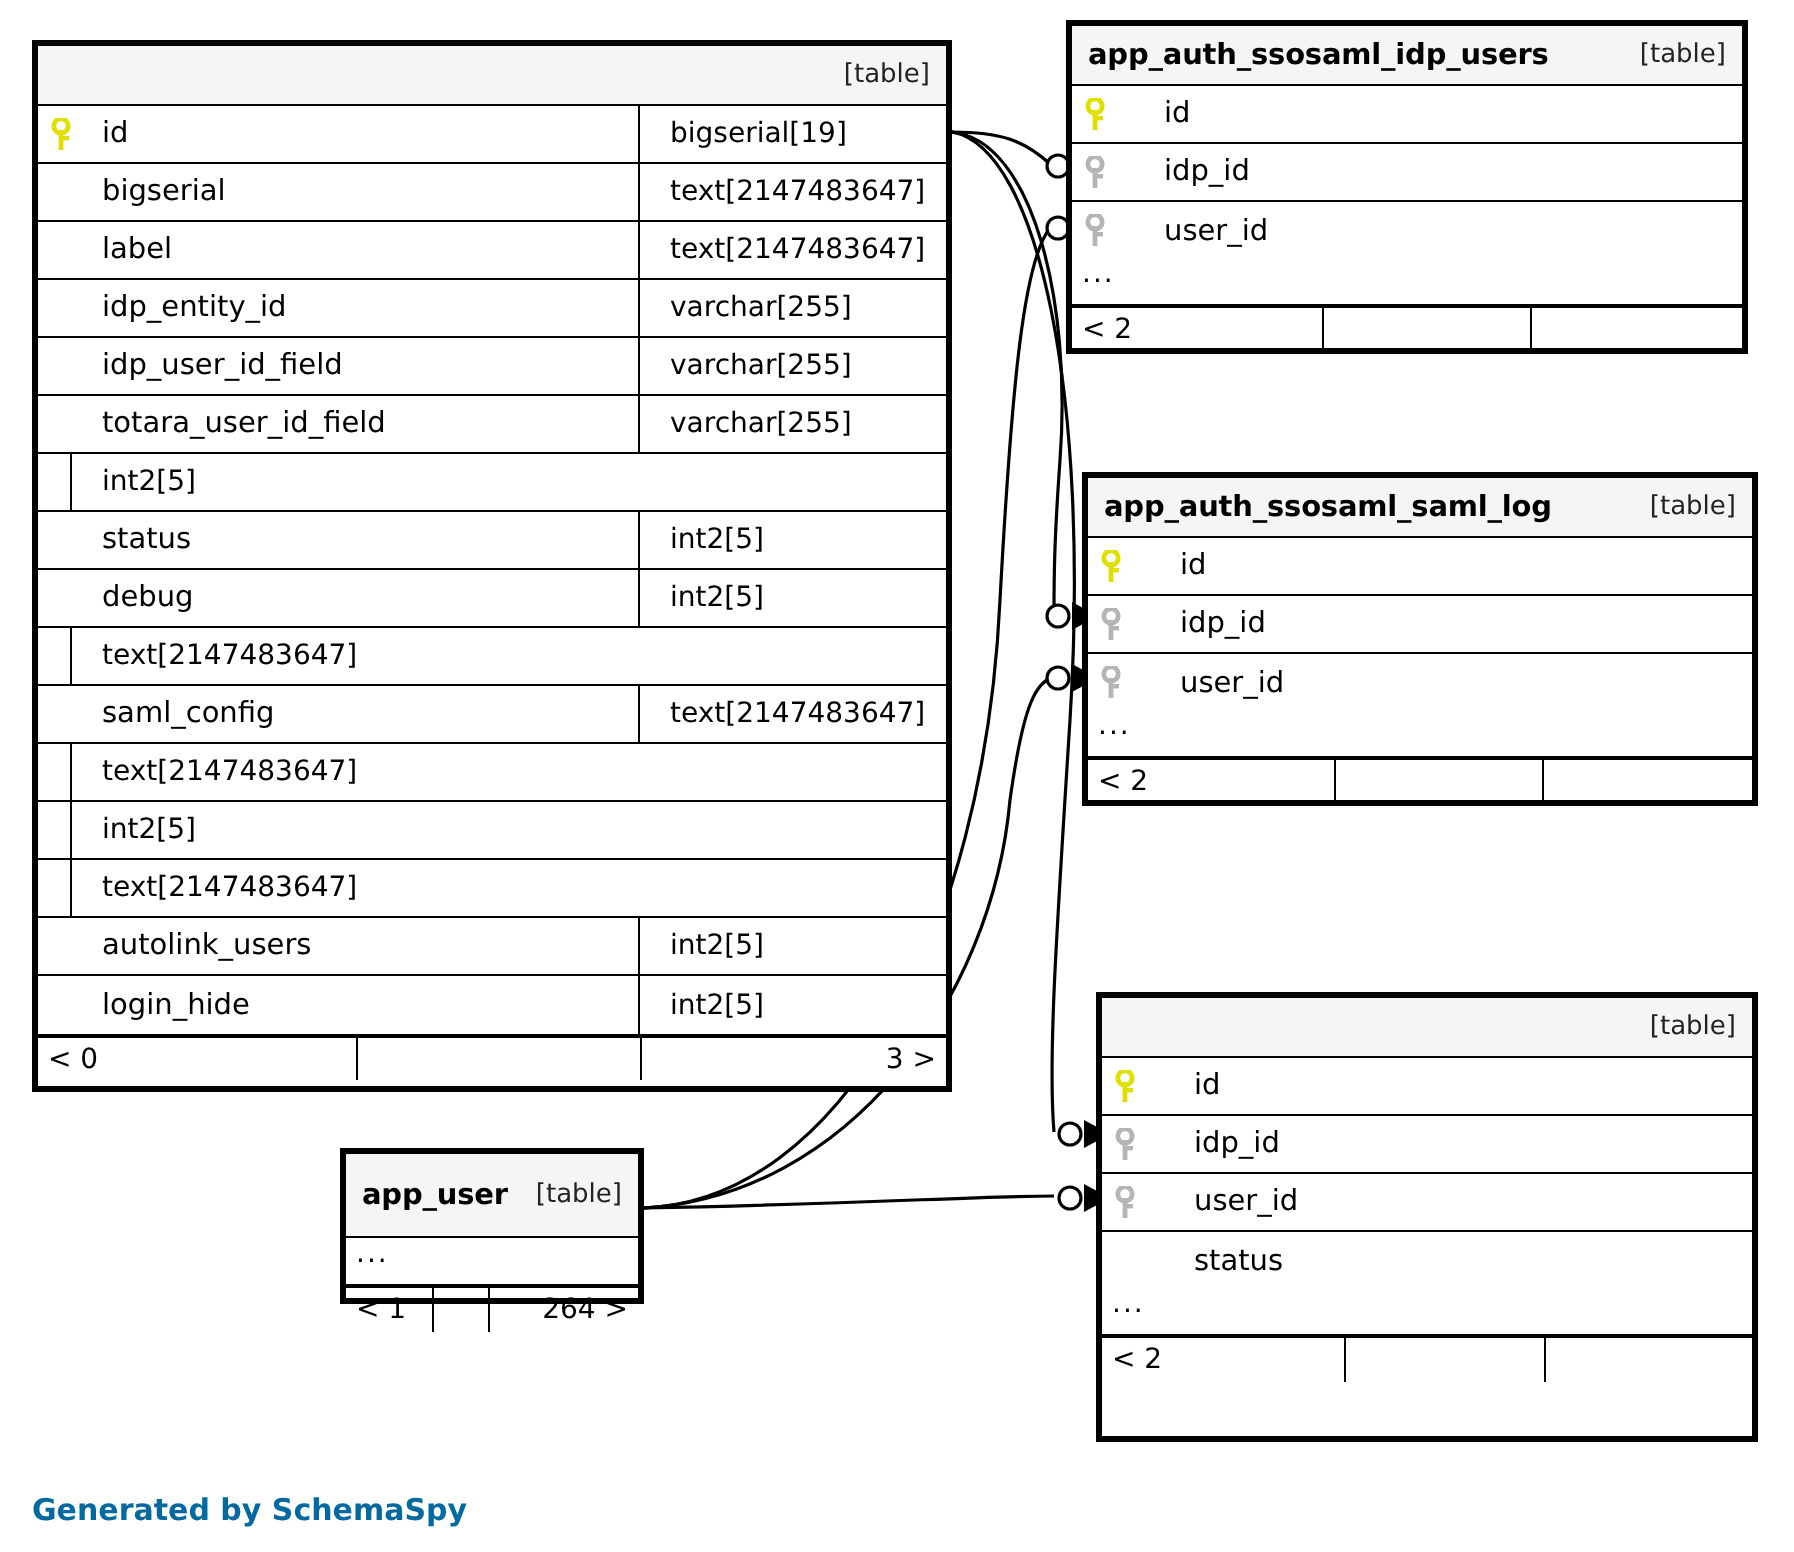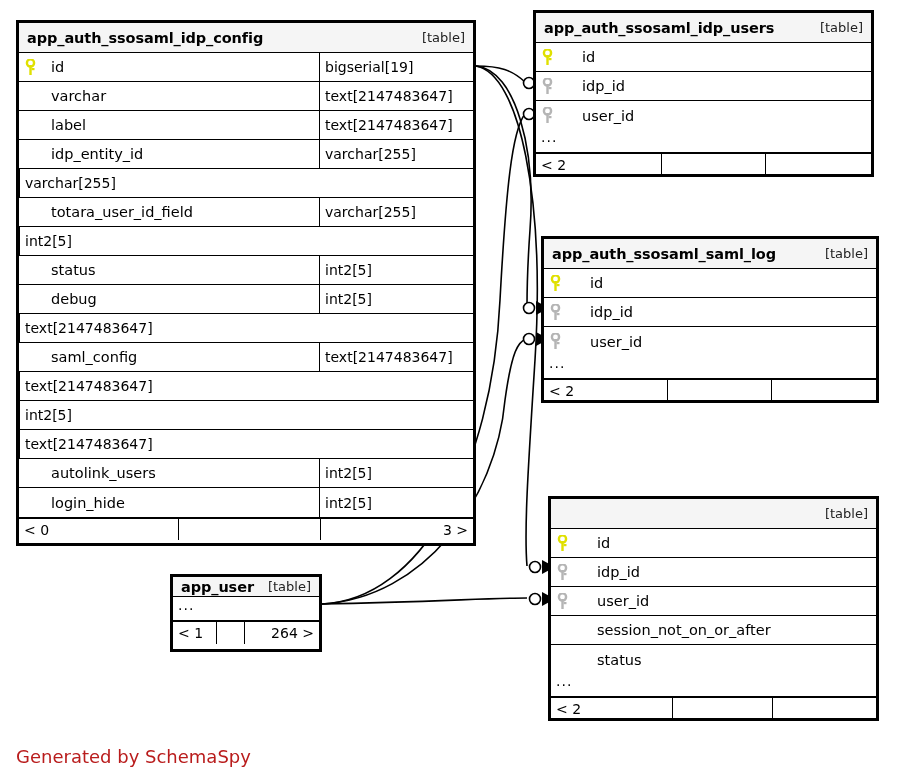--- a/index.html
+++ b/index.html
@@ -82,23 +82,24 @@
     min-width: 0;
     padding-left: 6px;
     white-space: nowrap;
     overflow: hidden;
   }
   .cell-type {
     box-sizing: border-box;
     display: flex;
     align-items: center;
     border-left: 1px solid #000000;
-    padding-left: 5px;
+    padding-left: 15px;
     white-space: nowrap;
     font-size: 14px;
+    margin-left: 16px;
   }
 
   .keyslot {
     width: 22px;
     flex: 0 0 22px;
     display: flex;
     align-items: center;
     justify-content: flex-start;
   }
   .colname {
@@ -135,23 +136,24 @@
     padding: 0 5px;
     border-right: 1px solid #000000;
     overflow: hidden;
   }
   .foot-cell:last-child { border-right: none; }
   .foot-left   { justify-content: flex-start; }
   .foot-right  { justify-content: flex-end; }
 
   .caption {
     position: absolute;
-    font-size: 18px;
-    color: #b91c1c;
+    font-size: 15px;
+    color: #0369a1;
     white-space: nowrap;
+    font-weight: bold;
   }
 </style>
 </head>
 <body>
 
 <div id="canvas">
 
   <svg id="edges" viewBox="0 0 897 776" width="897" height="776">
     <g fill="none" stroke="#000000" stroke-width="1.6">
 
@@ -191,21 +193,20 @@
       <path d="M555,567 L542,560 L542,574 Z" fill="#000000"></path>
 
       <circle cx="535" cy="599" r="5.5" fill="#ffffff" stroke="#000000" stroke-width="1.6"></circle>
       <path d="M542,599 L555,599" stroke="#000000" stroke-width="1.6"></path>
       <path d="M555,599 L542,592 L542,606 Z" fill="#000000"></path>
     </g>
   </svg>
 
   <div class="table-box thick" style="left:16px; top:20px; width:460px; height:526px;">
     <div class="tbl-header">
-      <span class="tbl-title">app_auth_ssosaml_idp_config</span>
       <span class="tbl-kind">[table]</span>
     </div>
 
     <div>
       <div class="tbl-row">
         <div class="cell-name">
           <span class="keyslot">
             <svg width="11" height="17" viewBox="0 0 11 17">
                 <circle cx="5.5" cy="4" r="3.6" fill="none" stroke="#e0e000" stroke-width="2.4"></circle>
                 <rect x="4.3" y="6" width="2.4" height="10" fill="#e0e000"></rect>
@@ -213,21 +214,21 @@
               </svg>
           </span>
           <span class="colname">id</span>
         </div>
         <div class="cell-type" style="width:154px;">bigserial[19]</div>
       </div>
 
       <div class="tbl-row">
         <div class="cell-name">
           <span class="keyslot"></span>
-          <span class="colname">varchar</span>
+          <span class="colname">bigserial</span>
         </div>
         <div class="cell-type" style="width:154px;">text[2147483647]</div>
       </div>
 
       <div class="tbl-row">
         <div class="cell-name">
           <span class="keyslot"></span>
           <span class="colname">label</span>
         </div>
         <div class="cell-type" style="width:154px;">text[2147483647]</div>
@@ -235,20 +236,24 @@
 
       <div class="tbl-row">
         <div class="cell-name">
           <span class="keyslot"></span>
           <span class="colname">idp_entity_id</span>
         </div>
         <div class="cell-type" style="width:154px;">varchar[255]</div>
       </div>
 
       <div class="tbl-row">
+        <div class="cell-name">
+          <span class="keyslot"></span>
+          <span class="colname">idp_user_id_field</span>
+        </div>
         <div class="cell-type" style="width:154px;">varchar[255]</div>
       </div>
 
       <div class="tbl-row">
         <div class="cell-name">
           <span class="keyslot"></span>
           <span class="colname">totara_user_id_field</span>
         </div>
         <div class="cell-type" style="width:154px;">varchar[255]</div>
       </div>
@@ -471,44 +476,38 @@
                 <rect x="4.3" y="6" width="2.4" height="10" fill="#b5b5b5"></rect>
                 <rect x="6.5" y="9" width="3" height="2.2" fill="#b5b5b5"></rect>
               </svg>
           </span>
           <span class="colname" style="padding-left:18px;">user_id</span>
         </div>
       </div>
       <div class="tbl-row">
         <div class="cell-name">
           <span class="keyslot"></span>
-          <span class="colname" style="padding-left:18px;">session_not_on_or_after</span>
-        </div>
-      </div>
-      <div class="tbl-row">
-        <div class="cell-name">
-          <span class="keyslot"></span>
           <span class="colname" style="padding-left:18px;">status</span>
         </div>
       </div>
     </div>
 
     <div class="row-ellipsis">
       <span>...</span>
     </div>
 
     <div class="tbl-footer">
       <div class="foot-cell foot-left" style="width:122px;">&lt; 2</div>
       <div class="foot-cell" style="width:100px;"></div>
       <div class="foot-cell foot-right" style="flex:1 1 auto;"></div>
     </div>
   </div>
 
   <div class="table-box thick" style="left:170px; top:574px; width:152px; height:78px;">
-    <div class="tbl-header" style="height:20px;align-items:center;">
+    <div class="tbl-header" style="height:42px;align-items:center;">
       <span class="tbl-title">app_user</span>
       <span class="tbl-kind">[table]</span>
     </div>
 
     <div class="row-ellipsis" style="height:24px;">
       <span>...</span>
     </div>
 
     <div class="tbl-footer">
       <div class="foot-cell foot-left" style="width:44px;">&lt; 1</div>

